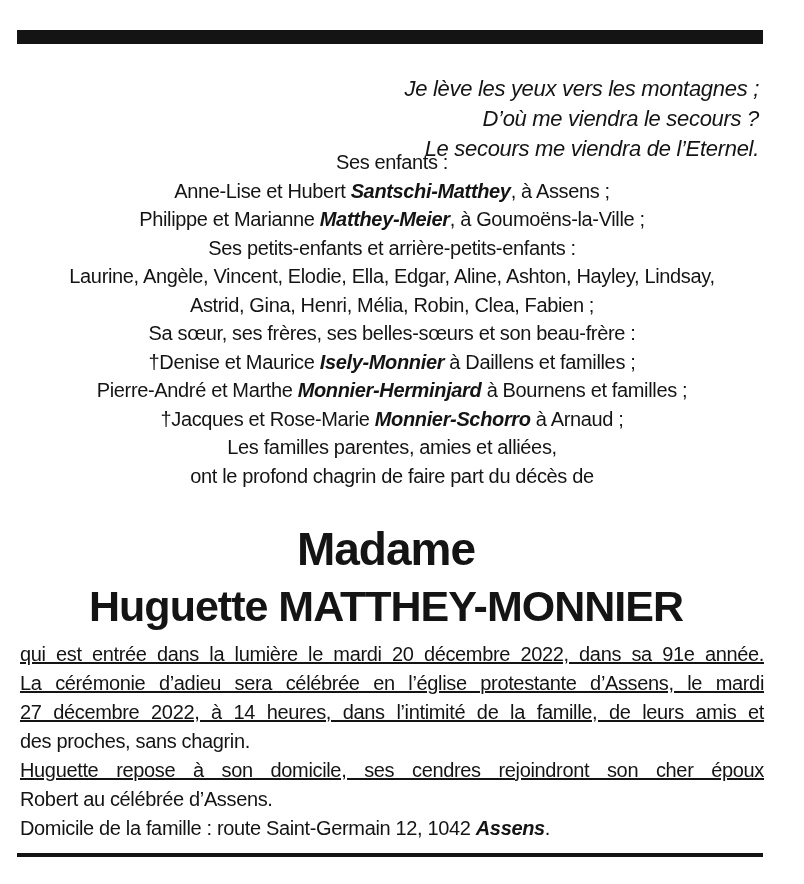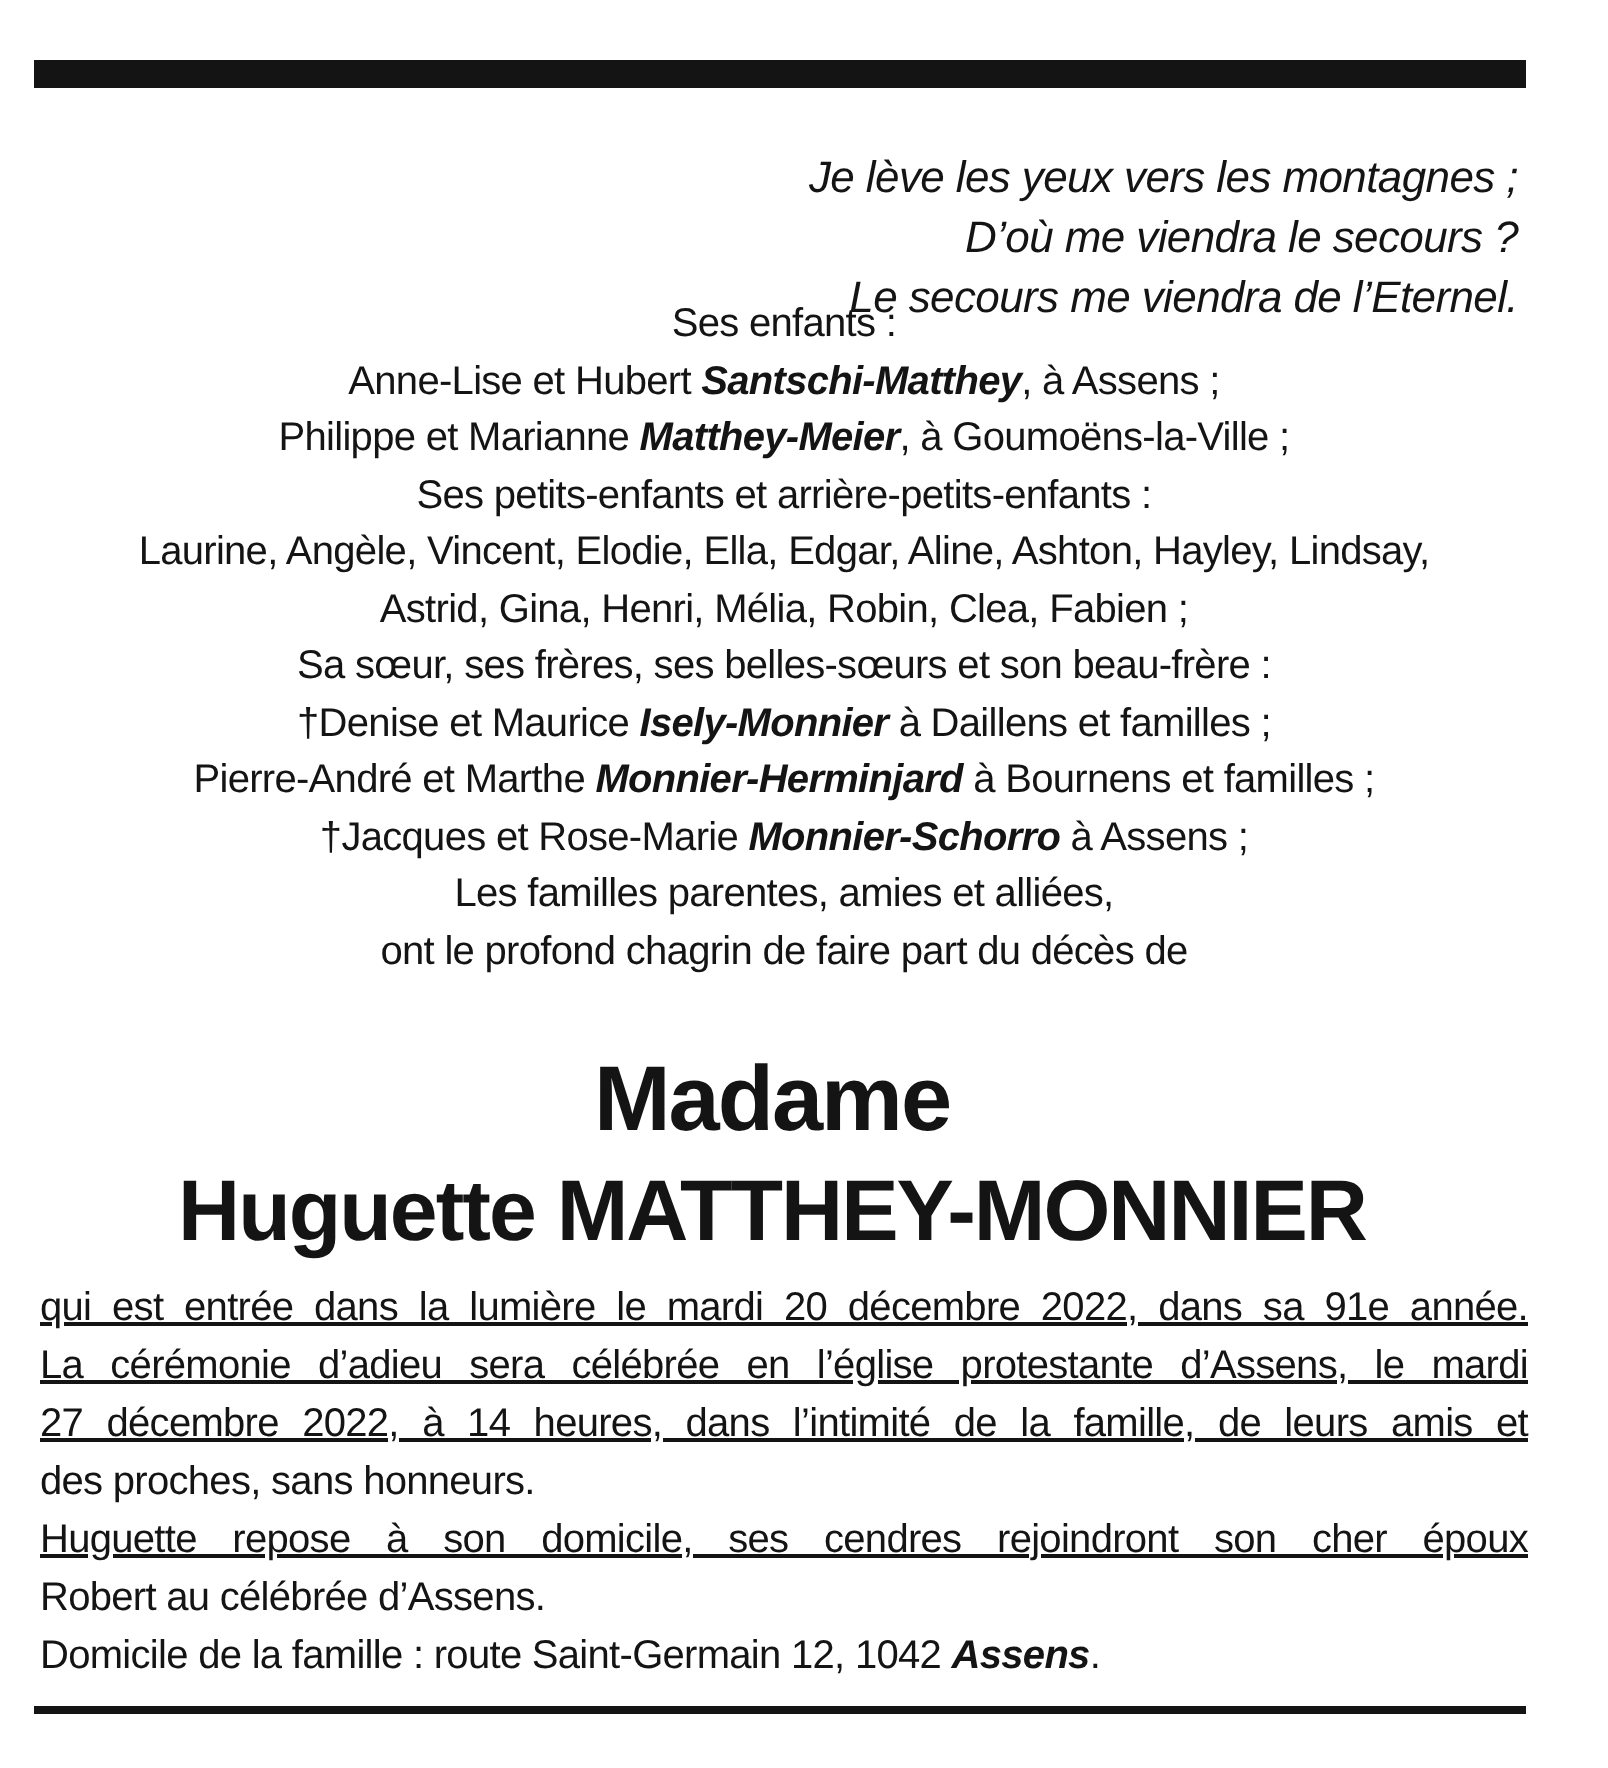--- a/index.html
+++ b/index.html
@@ -92,35 +92,35 @@
   <div class="family">
     <div class="line"><span>Ses enfants :</span></div>
     <div class="line"><span>Anne-Lise et Hubert </span><span class="bold">Santschi-Matthey</span><span>, à Assens ;</span></div>
     <div class="line"><span>Philippe et Marianne </span><span class="bold">Matthey-Meier</span><span>, à Goumoëns-la-Ville ;</span></div>
     <div class="line"><span>Ses petits-enfants et arrière-petits-enfants :</span></div>
     <div class="line"><span>Laurine, Angèle, Vincent, Elodie, Ella, Edgar, Aline, Ashton, Hayley, Lindsay,</span></div>
     <div class="line"><span>Astrid, Gina, Henri, Mélia, Robin, Clea, Fabien ;</span></div>
     <div class="line"><span>Sa sœur, ses frères, ses belles-sœurs et son beau-frère :</span></div>
     <div class="line"><span>†Denise et Maurice </span><span class="bold">Isely-Monnier</span><span> à Daillens et familles ;</span></div>
     <div class="line"><span>Pierre-André et Marthe </span><span class="bold">Monnier-Herminjard</span><span> à Bournens et familles ;</span></div>
-    <div class="line"><span>†Jacques et Rose-Marie </span><span class="bold">Monnier-Schorro</span><span> à Assens ;</span></div>
+    <div class="line"><span>†Jacques et Rose-Marie </span><span class="bold">Monnier-Schorro</span><span> à Arnaud ;</span></div>
     <div class="line"><span>Les familles parentes, amies et alliées,</span></div>
     <div class="line"><span>ont le profond chagrin de faire part du décès de</span></div>
   </div>
 
   <div class="title-block">
     <div class="title-salutation">Madame</div>
     <div class="title-name">Huguette MATTHEY-MONNIER</div>
   </div>
 
   <div class="body">
     <div class="line justify"><span>qui est entrée dans la lumière le mardi 20 décembre 2022, dans sa 91e année.</span></div>
     <div class="line justify"><span>La cérémonie d’adieu sera célébrée en l’église protestante d’Assens, le mardi</span></div>
     <div class="line justify"><span>27 décembre 2022, à 14 heures, dans l’intimité de la famille, de leurs amis et</span></div>
-    <div class="line"><span>des proches, sans honneurs.</span></div>
+    <div class="line"><span>des proches, sans chagrin.</span></div>
     <div class="line justify"><span>Huguette repose à son domicile, ses cendres rejoindront son cher époux</span></div>
     <div class="line"><span>Robert au célébrée d’Assens.</span></div>
     <div class="line"><span>Domicile de la famille : route Saint-Germain 12, 1042 </span><span class="bold">Assens</span><span>.</span></div>
   </div>
 
   <div class="rule-bottom"></div>
 
 </div>
 
 </body></html>

